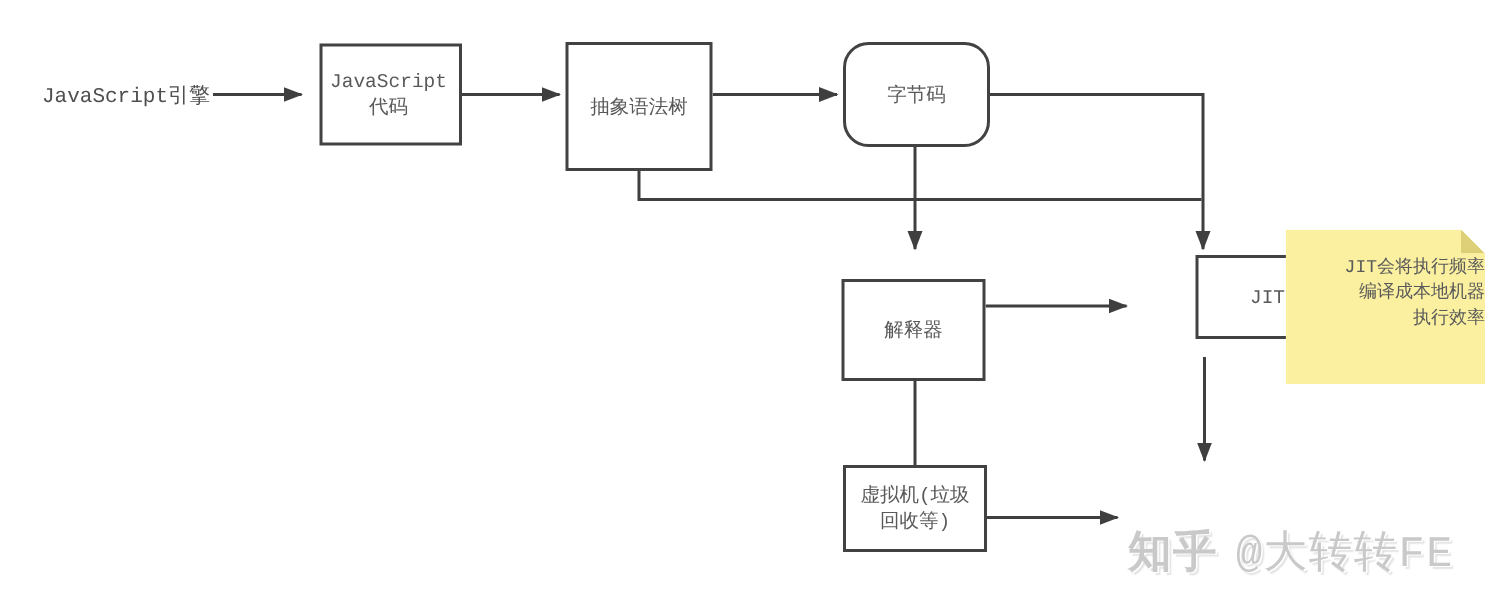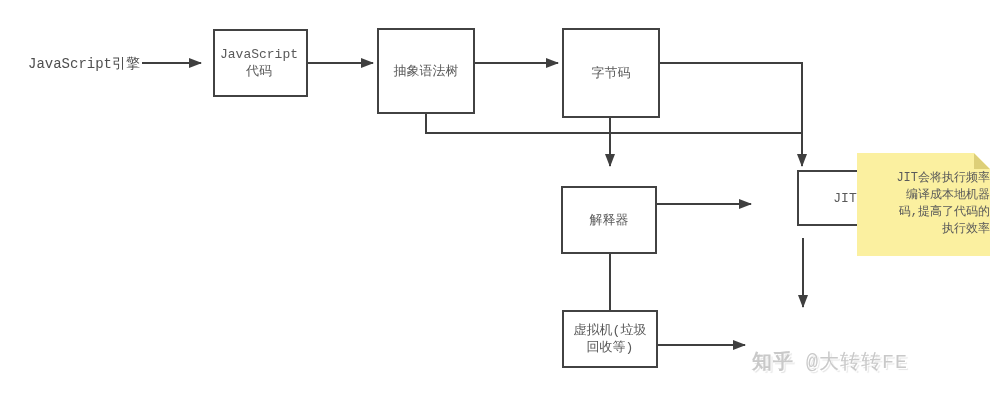--- a/index.html
+++ b/index.html
@@ -51,21 +51,21 @@
     width:16px;height:16px;
     background:#ddcf78;
     clip-path:polygon(0 0, 100% 100%, 0 100%);
   }
   .note-line{white-space:nowrap;text-align:right;}
   .watermark{
     position:absolute;
     left:752px;top:348px;
     z-index:4;
     color:#c9c9c9;
-    font-size:20px;
+    font-size:29px;
     font-weight:bold;
     letter-spacing:1px;
     white-space:nowrap;
     text-shadow:1px 1px 0 #ffffff, 2px 2px 1px #e3e3e3;
   }
   .watermark .handle{margin-left:12px;font-weight:normal;}
 </style>
 </head>
 <body>
 
@@ -94,42 +94,41 @@
   <div class="floating-label" style="left:28px;top:55px;">JavaScript引擎</div>
 
   <div class="node" style="left:213px;top:29px;width:95px;height:68px;justify-content:flex-end;">
     <span>JavaScript代码</span>
   </div>
 
   <div class="node" style="left:377px;top:28px;width:98px;height:86px;">
     <span>抽象语法树</span>
   </div>
 
-  <div class="node" style="left:562px;top:28px;width:98px;height:90px;">
+  <div class="node" style="left:562px;top:28px;width:98px;height:70px;border-radius:17px;">
     <span>字节码</span>
   </div>
 
   <div class="node" style="left:561px;top:170px;width:96px;height:68px;margin-top:16px;">
     <span>解释器</span>
   </div>
 
   <div class="node" style="left:797px;top:170px;width:96px;height:56px;">
     <span>JIT</span>
   </div>
 
   <div class="node" style="left:562px;top:310px;width:96px;height:58px;">
     <span>虚拟机(垃圾回收等)</span>
   </div>
 
 
   <div class="note">
     <div class="note-fold"></div>
     <div class="note-line">JIT会将执行频率</div>
     <div class="note-line">编译成本地机器</div>
-    <div class="note-line">码,提高了代码的</div>
     <div class="note-line">执行效率</div>
   </div>
 
   <div class="watermark">
     <span>知乎</span><span class="handle">@大转转FE</span>
   </div>
 
 </div>
 
 </body></html>

